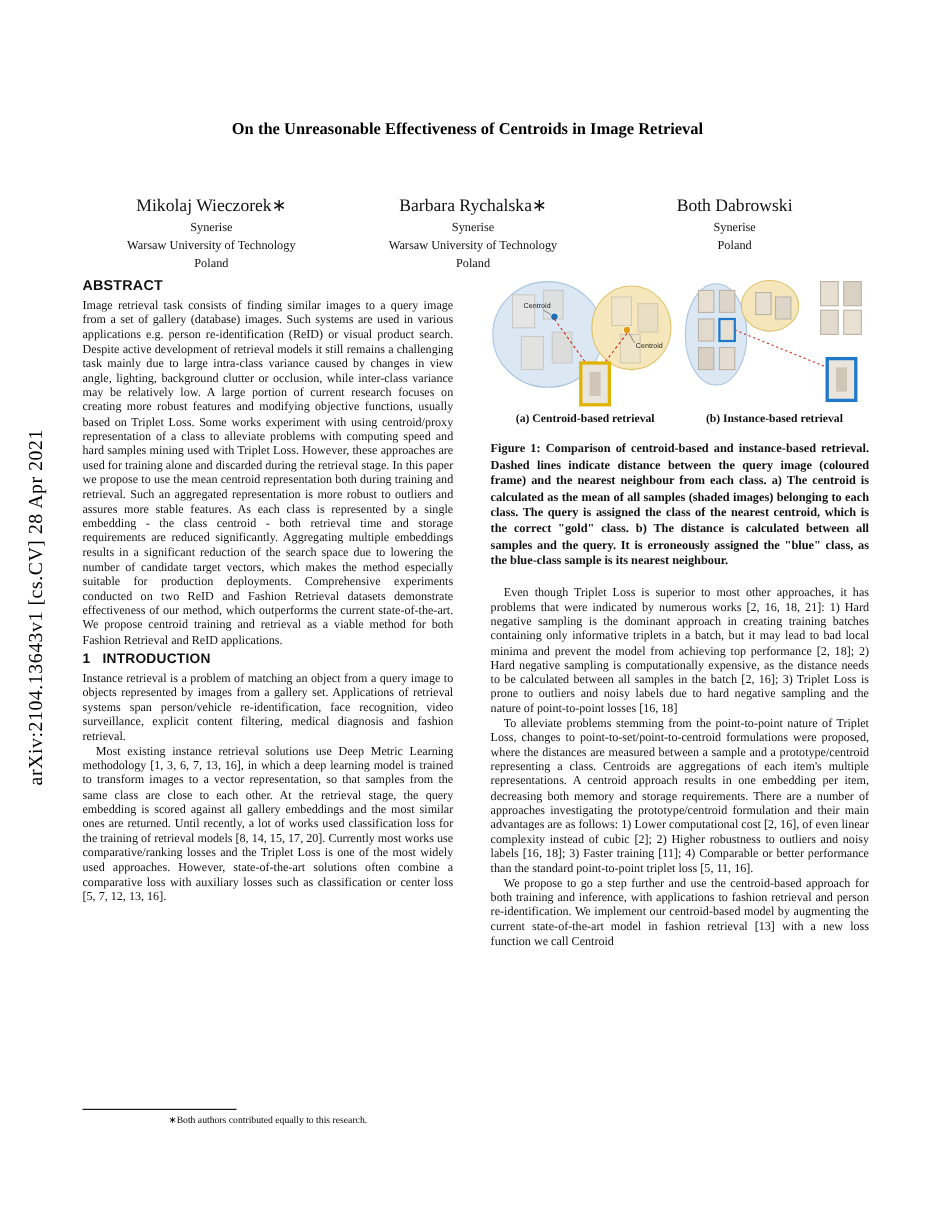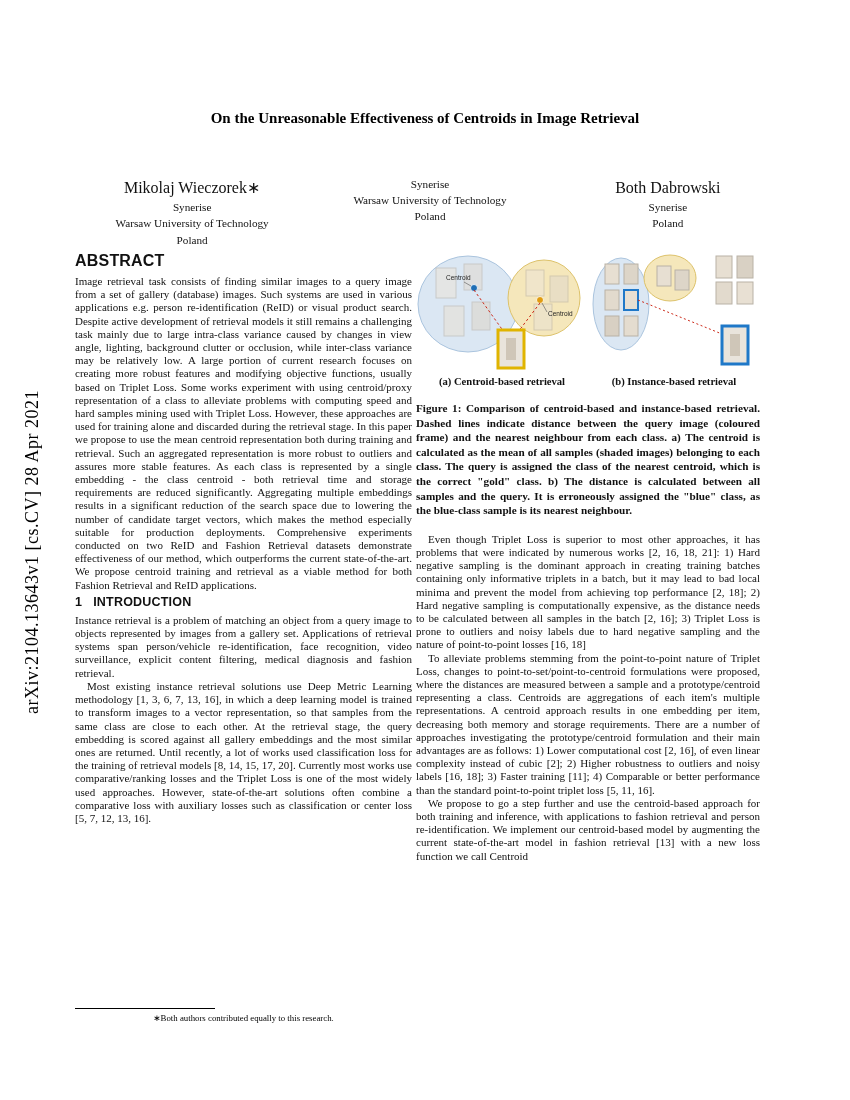--- a/index.html
+++ b/index.html
@@ -52,25 +52,25 @@
     line-height: 1.45;
   }
   .author .name { font-size: 16px; }
   .author .affil { font-size: 11.2px; }
   .col {
     position: absolute;
     top: 252px;
     text-align: justify;
   }
   .col.left  { left: 75px;  width: 337px; }
-  .col.right { left: 416px; width: 344px; }
+  .col.right { left: 446px; width: 344px; }
   .sec-head {
     font-family: "Liberation Sans", sans-serif;
     font-weight: bold;
-    font-size: 16px;
+    font-size: 13px;
     letter-spacing: 0.2px;
     margin: 0 0 5px 0;
     white-space: pre;
     text-align: left;
   }
   .sec-head.intro { margin-top: 3px; font-size: 12.5px; }
   .body {
     font-size: 11px;
     line-height: 13.2px;
     margin: 0;
@@ -125,20 +125,21 @@
   <h1 class="title">On the Unreasonable Effectiveness of Centroids in Image Retrieval</h1>
 
   <div class="authors">
     <div class="author">
       <div class="name">Mikolaj Wieczorek∗</div>
       <div class="affil">Synerise</div>
       <div class="affil">Warsaw University of Technology</div>
       <div class="affil">Poland</div>
     </div>
     <div class="author">
+      <div class="name">Barbara Rychalska∗</div>
       <div class="affil">Synerise</div>
       <div class="affil">Warsaw University of Technology</div>
       <div class="affil">Poland</div>
     </div>
     <div class="author">
       <div class="name">Both Dabrowski</div>
       <div class="affil">Synerise</div>
       <div class="affil">Poland</div>
       <div class="affil"></div>
     </div>

